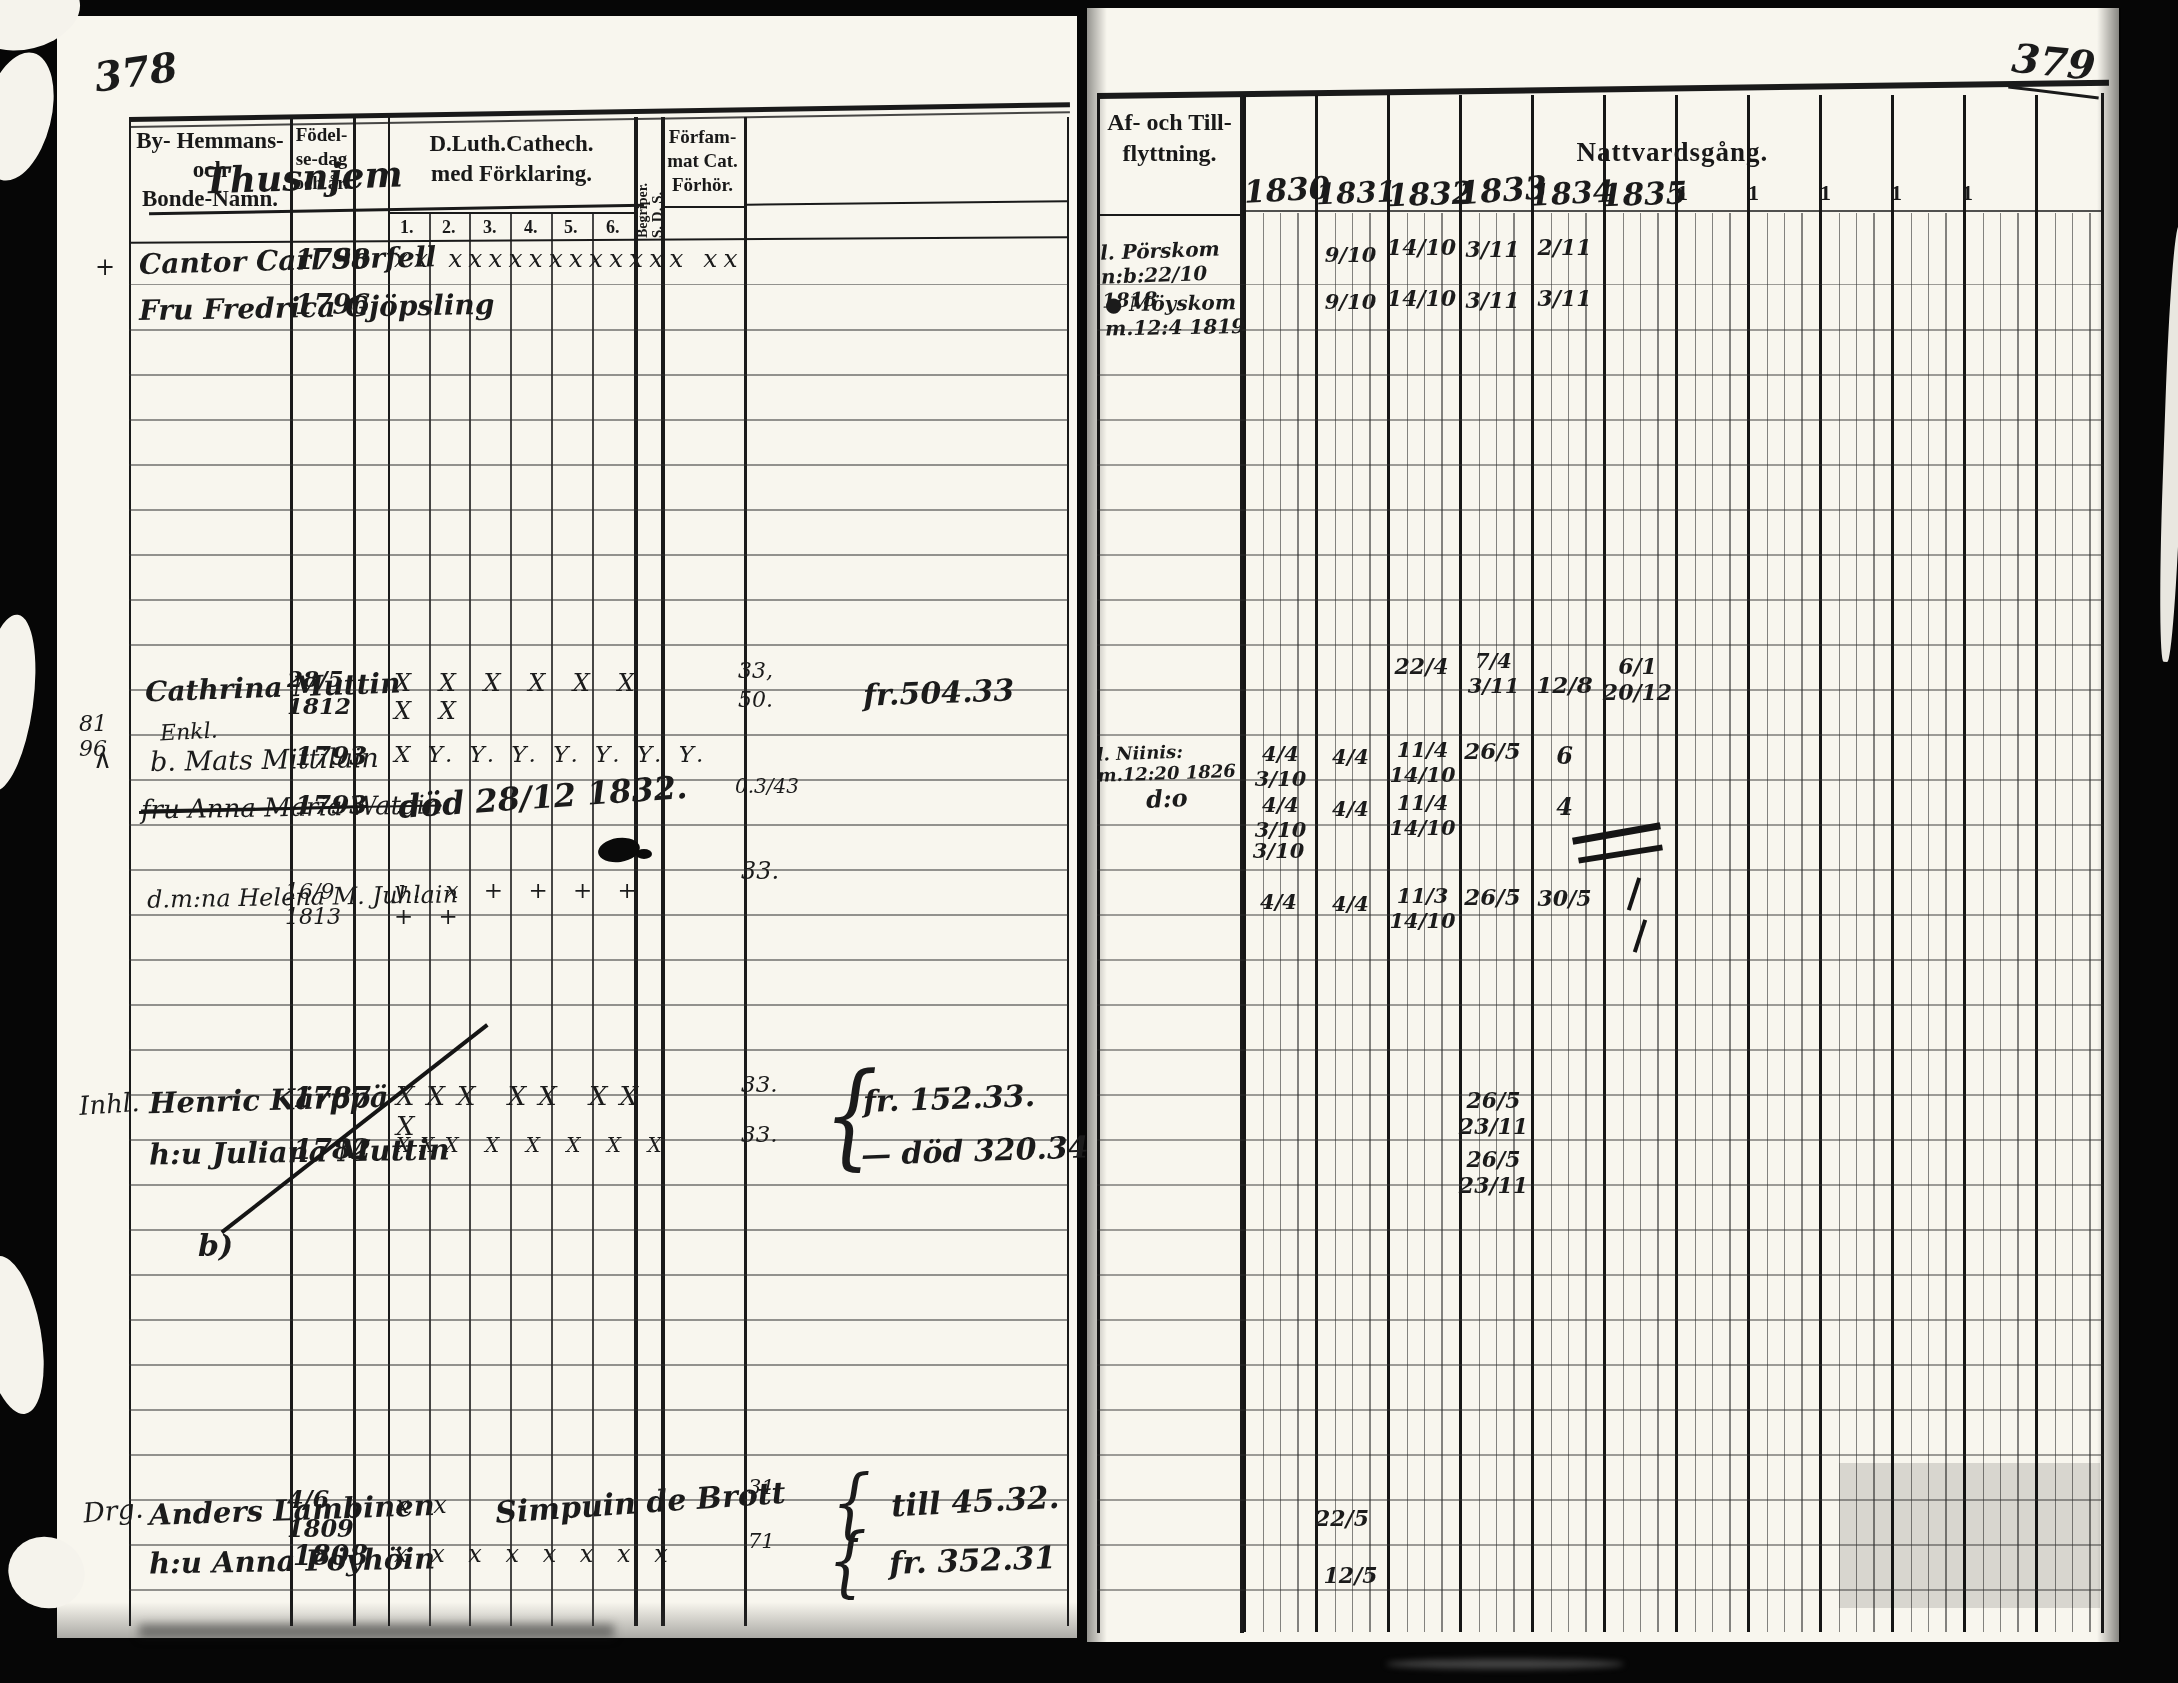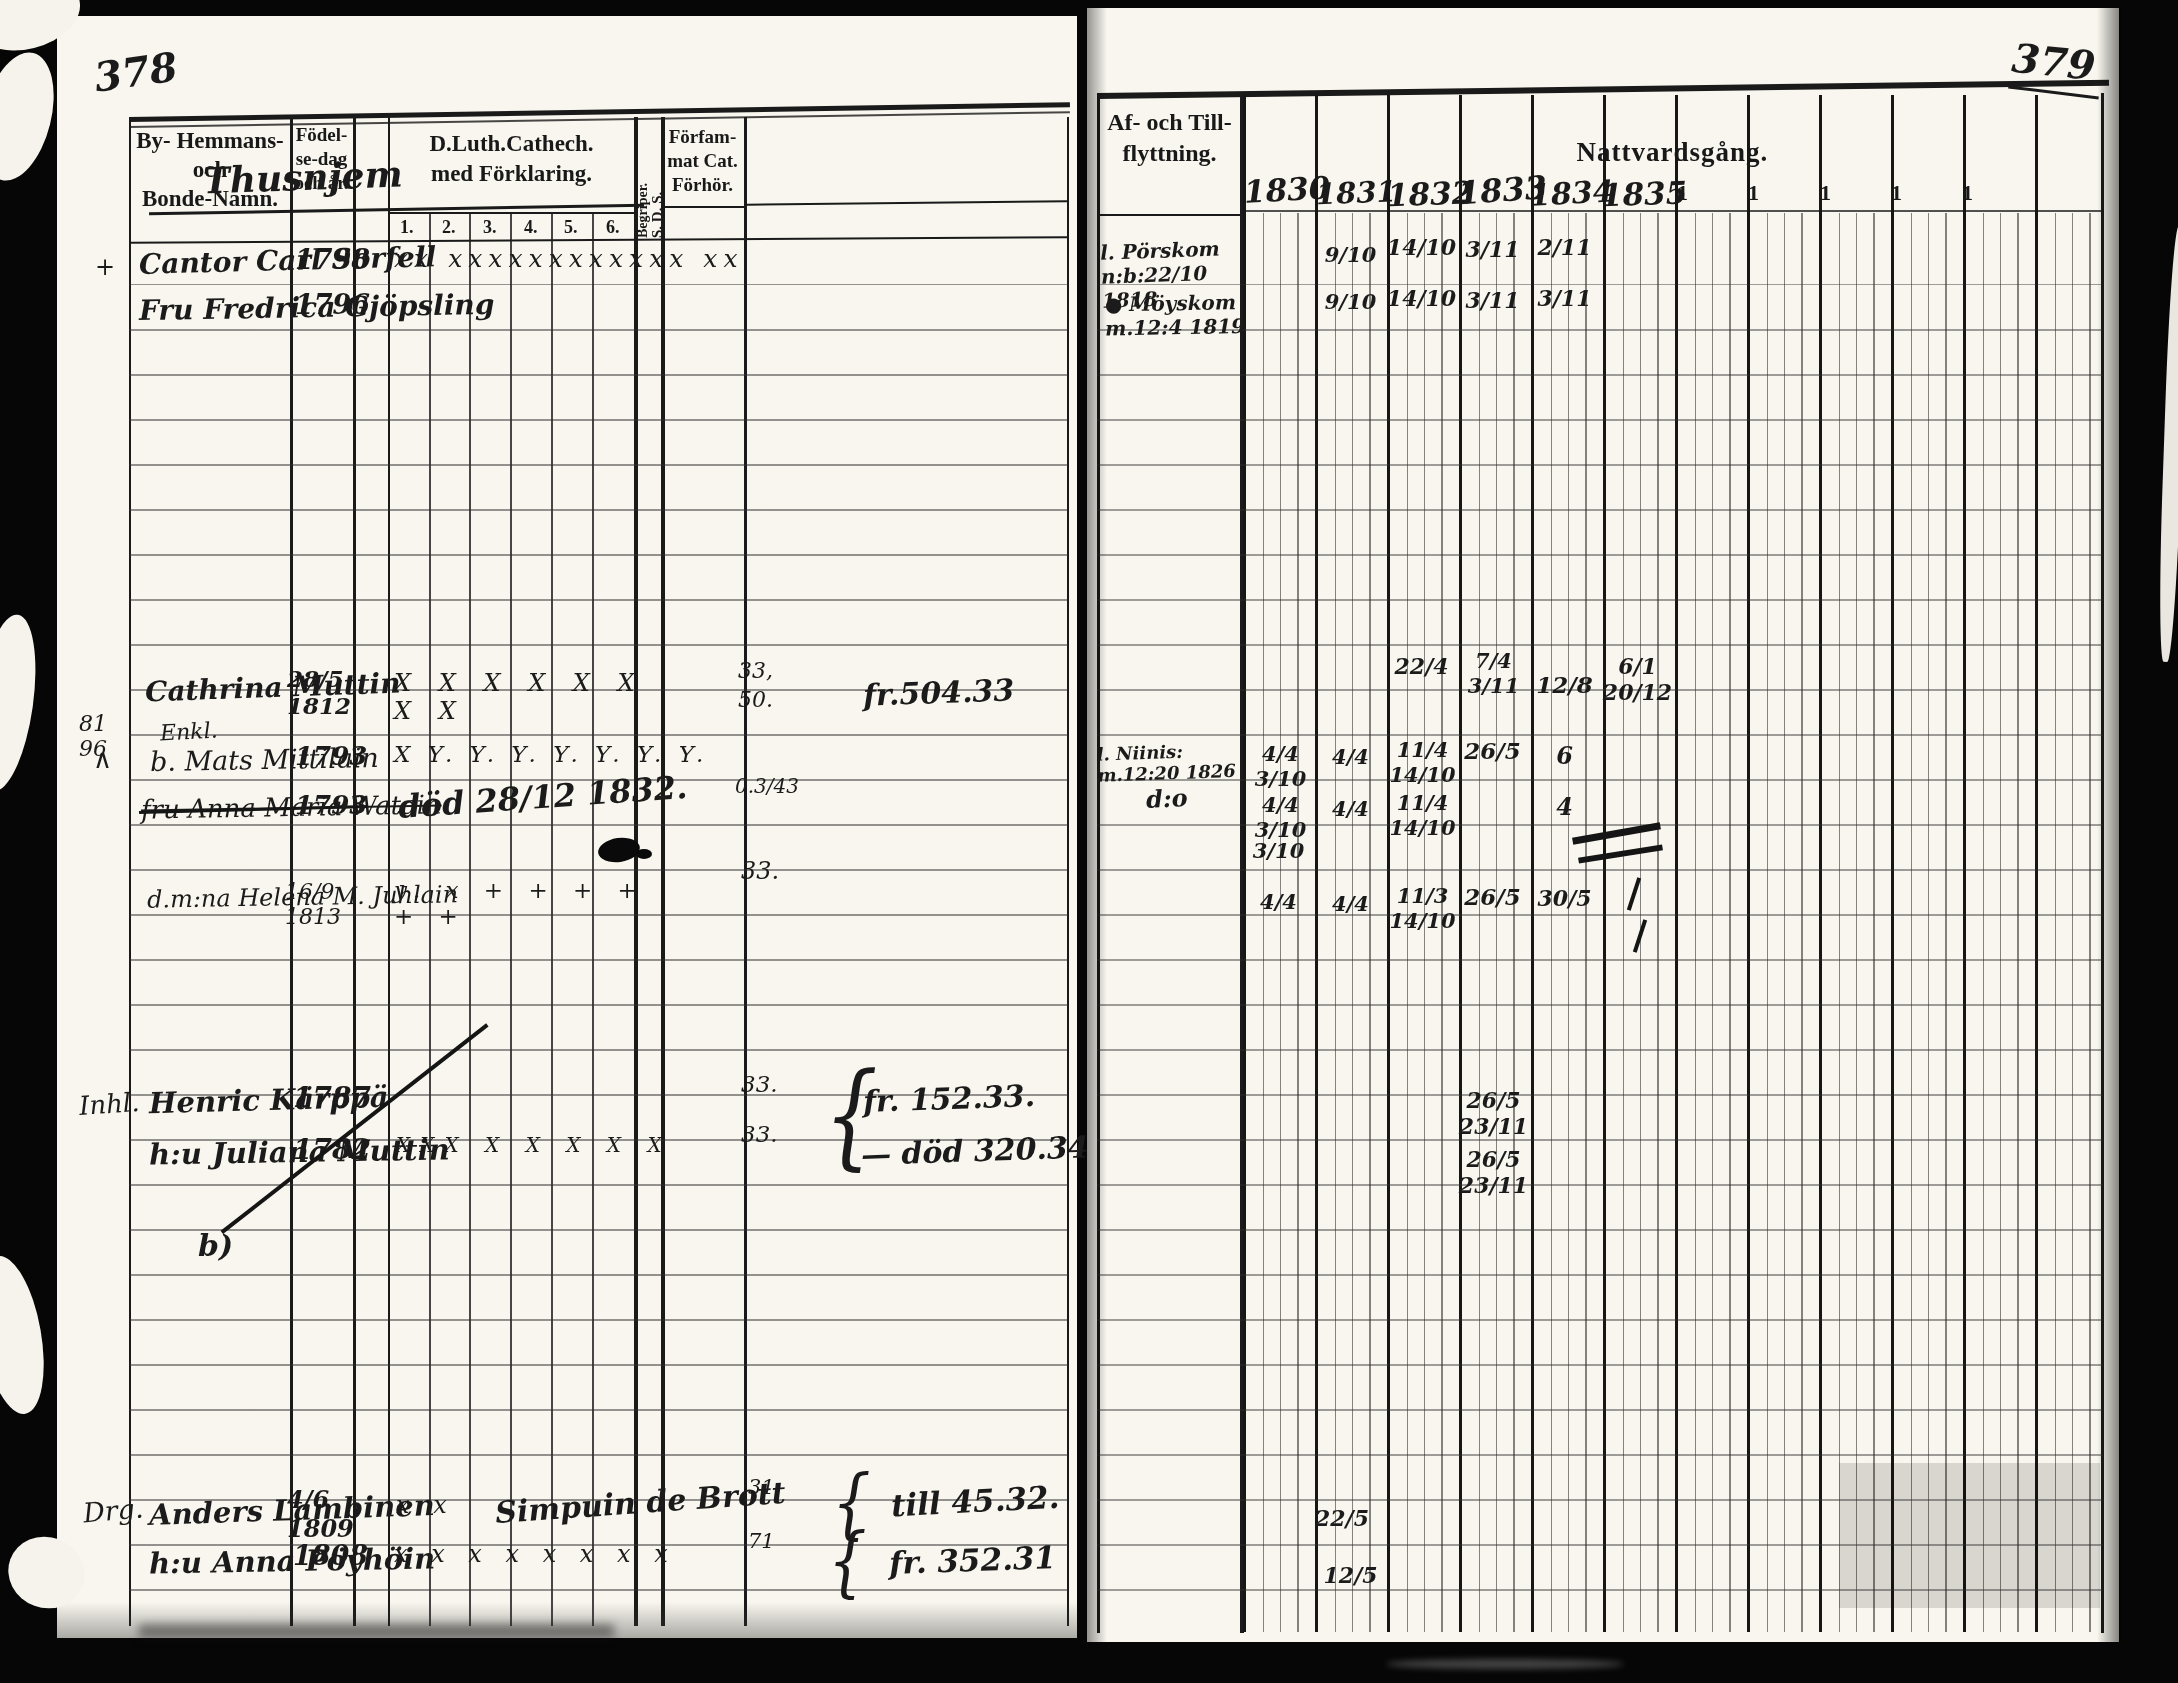--- a/index.html
+++ b/index.html
@@ -109,20 +109,21 @@
   <span class="abs hand" style="left:147px;top:883px;font-size:24px;transform:rotate(-1deg);">d.m:na Helena M. Juhlain</span>
   <span class="abs hand" style="left:285px;top:879px;font-size:22px;width:99px;">16/9 1813</span>
   <span class="abs hand" style="left:394px;top:877px;width:277px;font-size:23px;letter-spacing:9px;">y. x + + + + + +</span>
   <span class="abs hand" style="left:741px;top:857px;font-size:24px;">33.</span>
   <div class="ink" style="left:598px;top:838px;width:42px;height:24px;transform:rotate(-8deg);"></div>
   <div class="ink" style="left:636px;top:849px;width:16px;height:10px;"></div>
 
   <span class="abs hand" style="left:79px;top:1089px;font-size:26px;transform:rotate(-4deg);">Inhl.</span>
   <span class="abs hand bold" style="left:149px;top:1083px;font-size:29px;transform:rotate(-1.5deg);">Henric Kärppä</span>
   <span class="abs hand bold" style="left:293px;top:1081px;font-size:28px;">1787</span>
+  <span class="abs hand" style="left:396px;top:1081px;width:267px;font-size:26px;letter-spacing:12px;">XXX XX XX X</span>
   <span class="abs hand" style="left:741px;top:1071px;font-size:23px;">33.</span>
   <span class="abs hand bold" style="left:863px;top:1081px;font-size:30px;transform:rotate(-2deg);">fr. 152.33.</span>
 
   <span class="abs hand bold" style="left:149px;top:1135px;font-size:29px;transform:rotate(-1deg);">h:u Juliana Muttin</span>
   <span class="abs hand bold" style="left:293px;top:1133px;font-size:28px;">1782</span>
   <span class="abs hand" style="left:396px;top:1133px;width:277px;font-size:20px;letter-spacing:10px;">XXX X X X X X</span>
   <span class="abs hand" style="left:741px;top:1121px;font-size:23px;">33.</span>
   <span class="abs hand bold" style="left:861px;top:1133px;font-size:30px;transform:rotate(-2deg);">— död 320.34.</span>
   <span class="abs hand" style="left:824px;top:1065px;font-size:85px;transform:scaleY(1.35);">{</span>
   <div class="strike" style="left:223px;top:1230px;width:337px;height:4px;transform:rotate(-38deg);transform-origin:left bottom;"></div>

